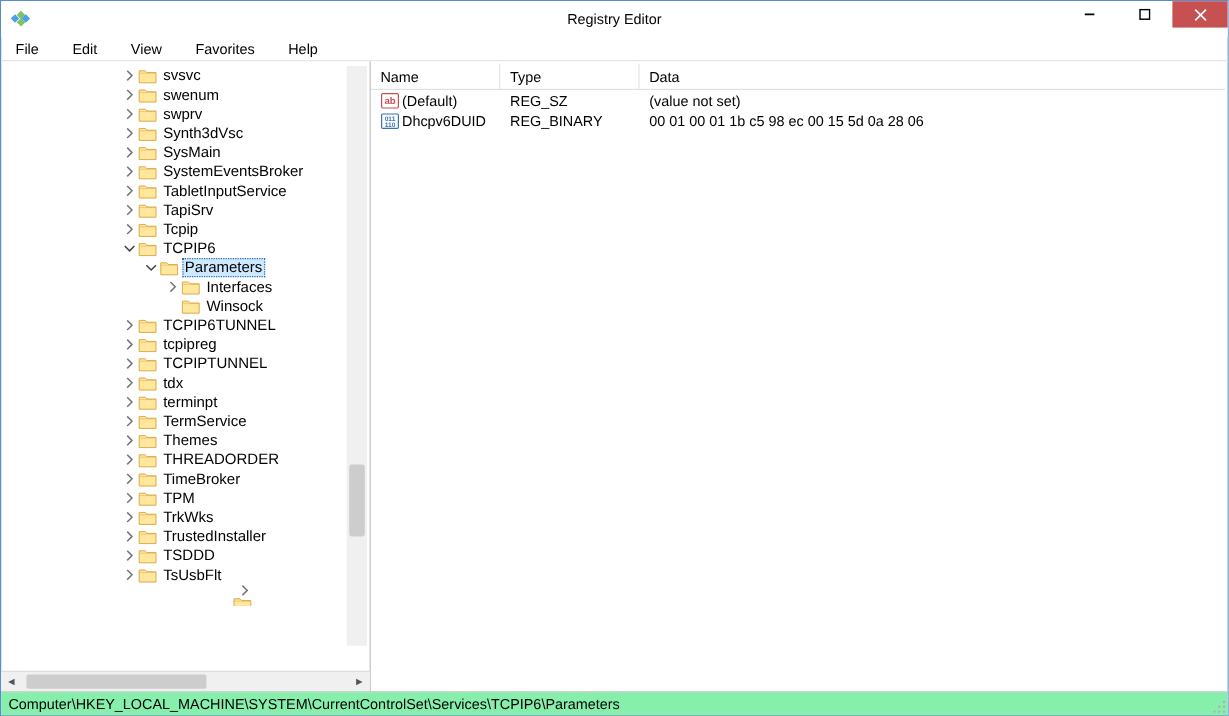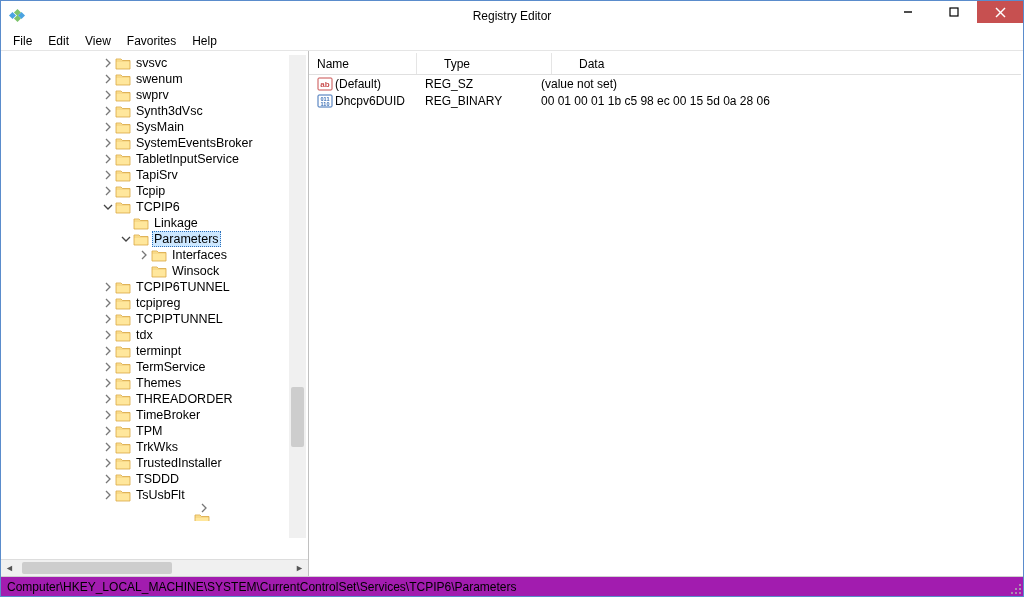--- a/index.html
+++ b/index.html
@@ -51,20 +51,21 @@
   }
   .tb-btn.min, .tb-btn.max { background: #fff; }
   .tb-btn.close { background: #c75050; color: #fff; }
   .tb-btn svg { pointer-events: none; }
   .menubar {
     height: 20px;
     display: flex; align-items: center;
     padding: 0 4px;
     font-size: 12px;
     border-bottom: 1px solid #e5e5e5;
+    gap: 12px;
   }
   .menu-item { padding: 2px 8px; cursor: default; }
   .client {
     flex: 1;
     display: flex;
     min-height: 0;
   }
   .left-pane {
     width: 308px;
     border-right: 1px solid #c0c0c0;
@@ -138,21 +139,20 @@
     flex: 1;
     display: flex; flex-direction: column;
     margin: 2px 2px 2px 0;
   }
   .list-header {
     display: flex;
     height: 22px;
     border-bottom: 1px solid #e0e0e0;
     font-size: 12px;
     align-items: center;
-    gap: 19px;
   }
   .list-header .col {
     padding: 0 8px;
     height: 100%;
     display: flex; align-items: center;
     border-right: 1px solid #e5e5e5;
     cursor: default;
   }
   .list-body { flex: 1; overflow: auto; }
   .list-row {
@@ -168,21 +168,21 @@
     display: inline-flex; align-items: center; justify-content: center;
     margin-right: 2px;
     flex-shrink: 0;
   }
   .statusbar {
     height: 20px;
     border-top: 1px solid #d0d0d0;
     display: flex; align-items: center;
     padding: 0 6px;
     font-size: 12px;
-    background: #a21caf;
+    background: #86efac;
     position: relative;
   }
   .resize-grip {
     position: absolute; right: 1px; bottom: 1px;
     width: 14px; height: 14px;
     color: #b0b0b0;
   }
 
   
   .col-name { width: 108px; }
@@ -377,30 +377,20 @@
                 </svg>
               </span>
               <span class="folder">
                 <svg viewBox="0 0 16 13">
                   <path d="M1 2 h5 l1.5 1.5 H15 V12 H1 Z" fill="#ffe79c" stroke="#d9a743" stroke-width="0.8"></path>
                   <path d="M1 4 H15" stroke="#d9a743" stroke-width="0.4"></path>
                 </svg>
               </span>
               <span class="label">TCPIP6</span>
             </div>
-            <div class="tree-row" style="padding-left: 114px;">
-              <span class="expander none"></span>
-              <span class="folder">
-                <svg viewBox="0 0 16 13">
-                  <path d="M1 2 h5 l1.5 1.5 H15 V12 H1 Z" fill="#ffe79c" stroke="#d9a743" stroke-width="0.8"></path>
-                  <path d="M1 4 H15" stroke="#d9a743" stroke-width="0.4"></path>
-                </svg>
-              </span>
-              <span class="label">Linkage</span>
-            </div>
             <div class="tree-row selected" style="padding-left: 114px; align-items: center;">
               <span class="expander">
                 <svg width="10" height="10">
                   <path d="M1 3 L5 7 L9 3" fill="none" stroke="#444" stroke-width="1.3"></path>
                 </svg>
               </span>
               <span class="folder">
                 <svg viewBox="0 0 16 13">
                   <path d="M1 2 h5 l1.5 1.5 H15 V12 H1 Z" fill="#ffe79c" stroke="#d9a743" stroke-width="0.8"></path>
                   <path d="M1 4 H15" stroke="#d9a743" stroke-width="0.4"></path>

